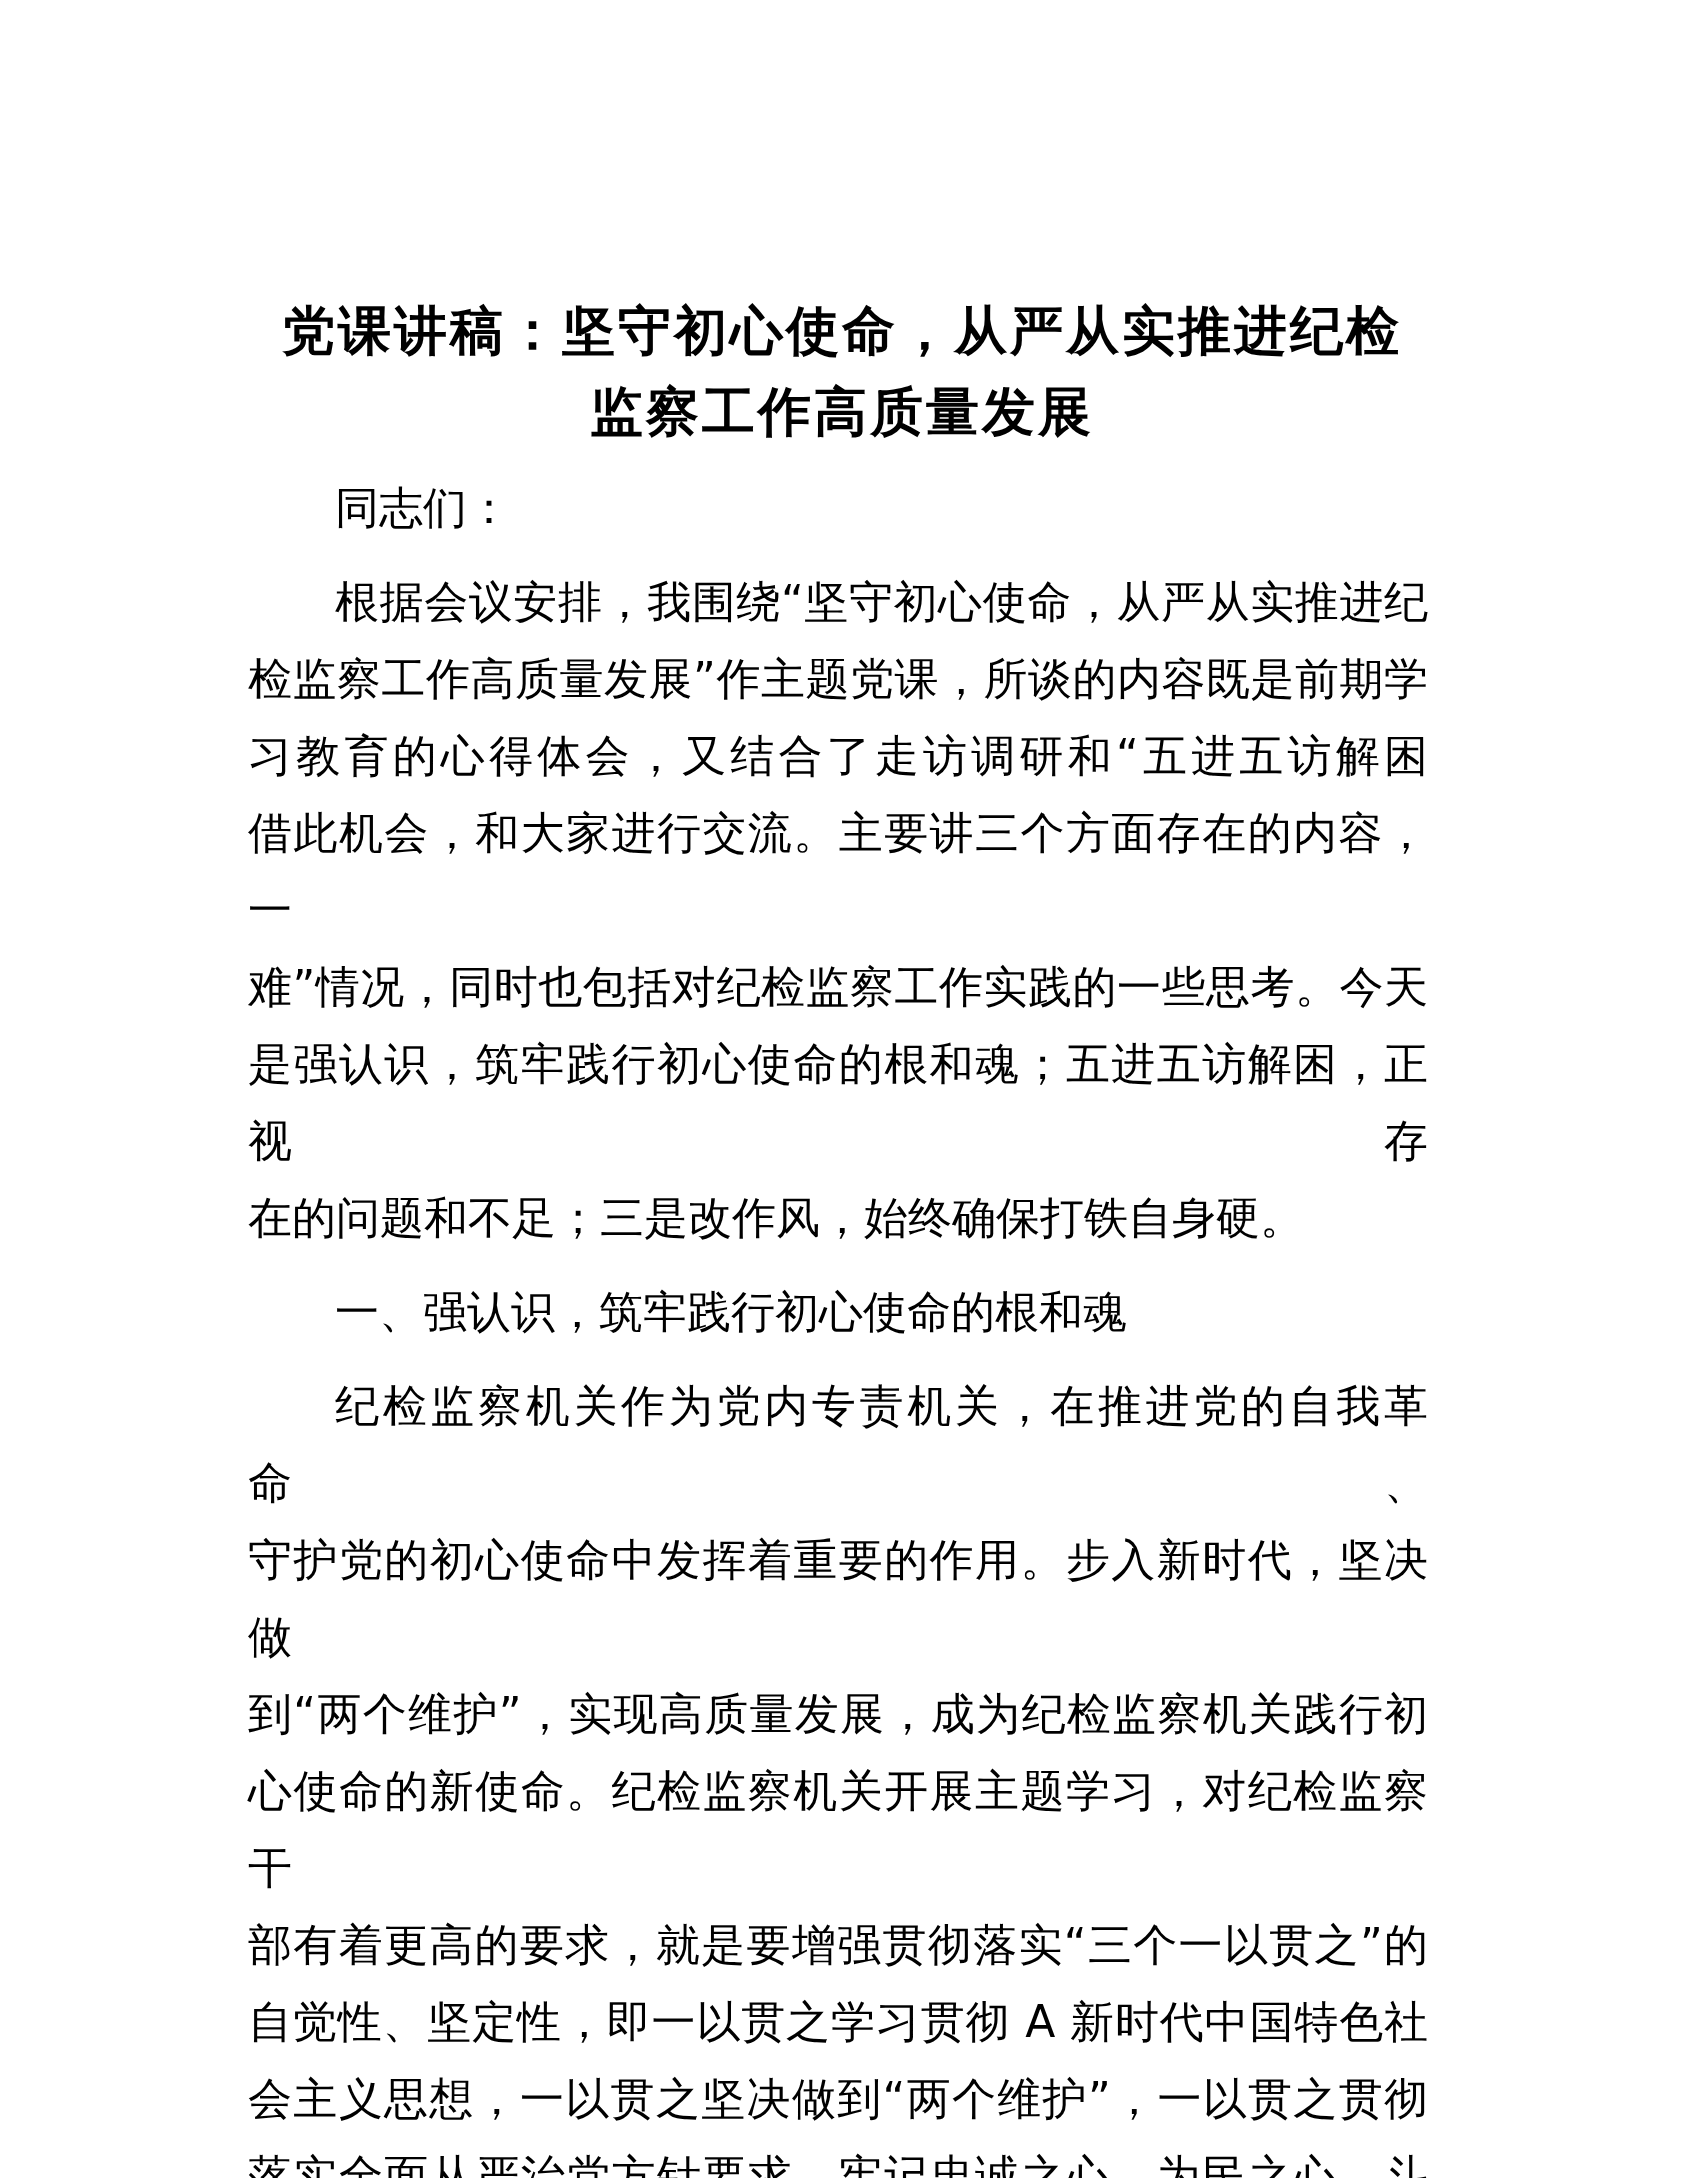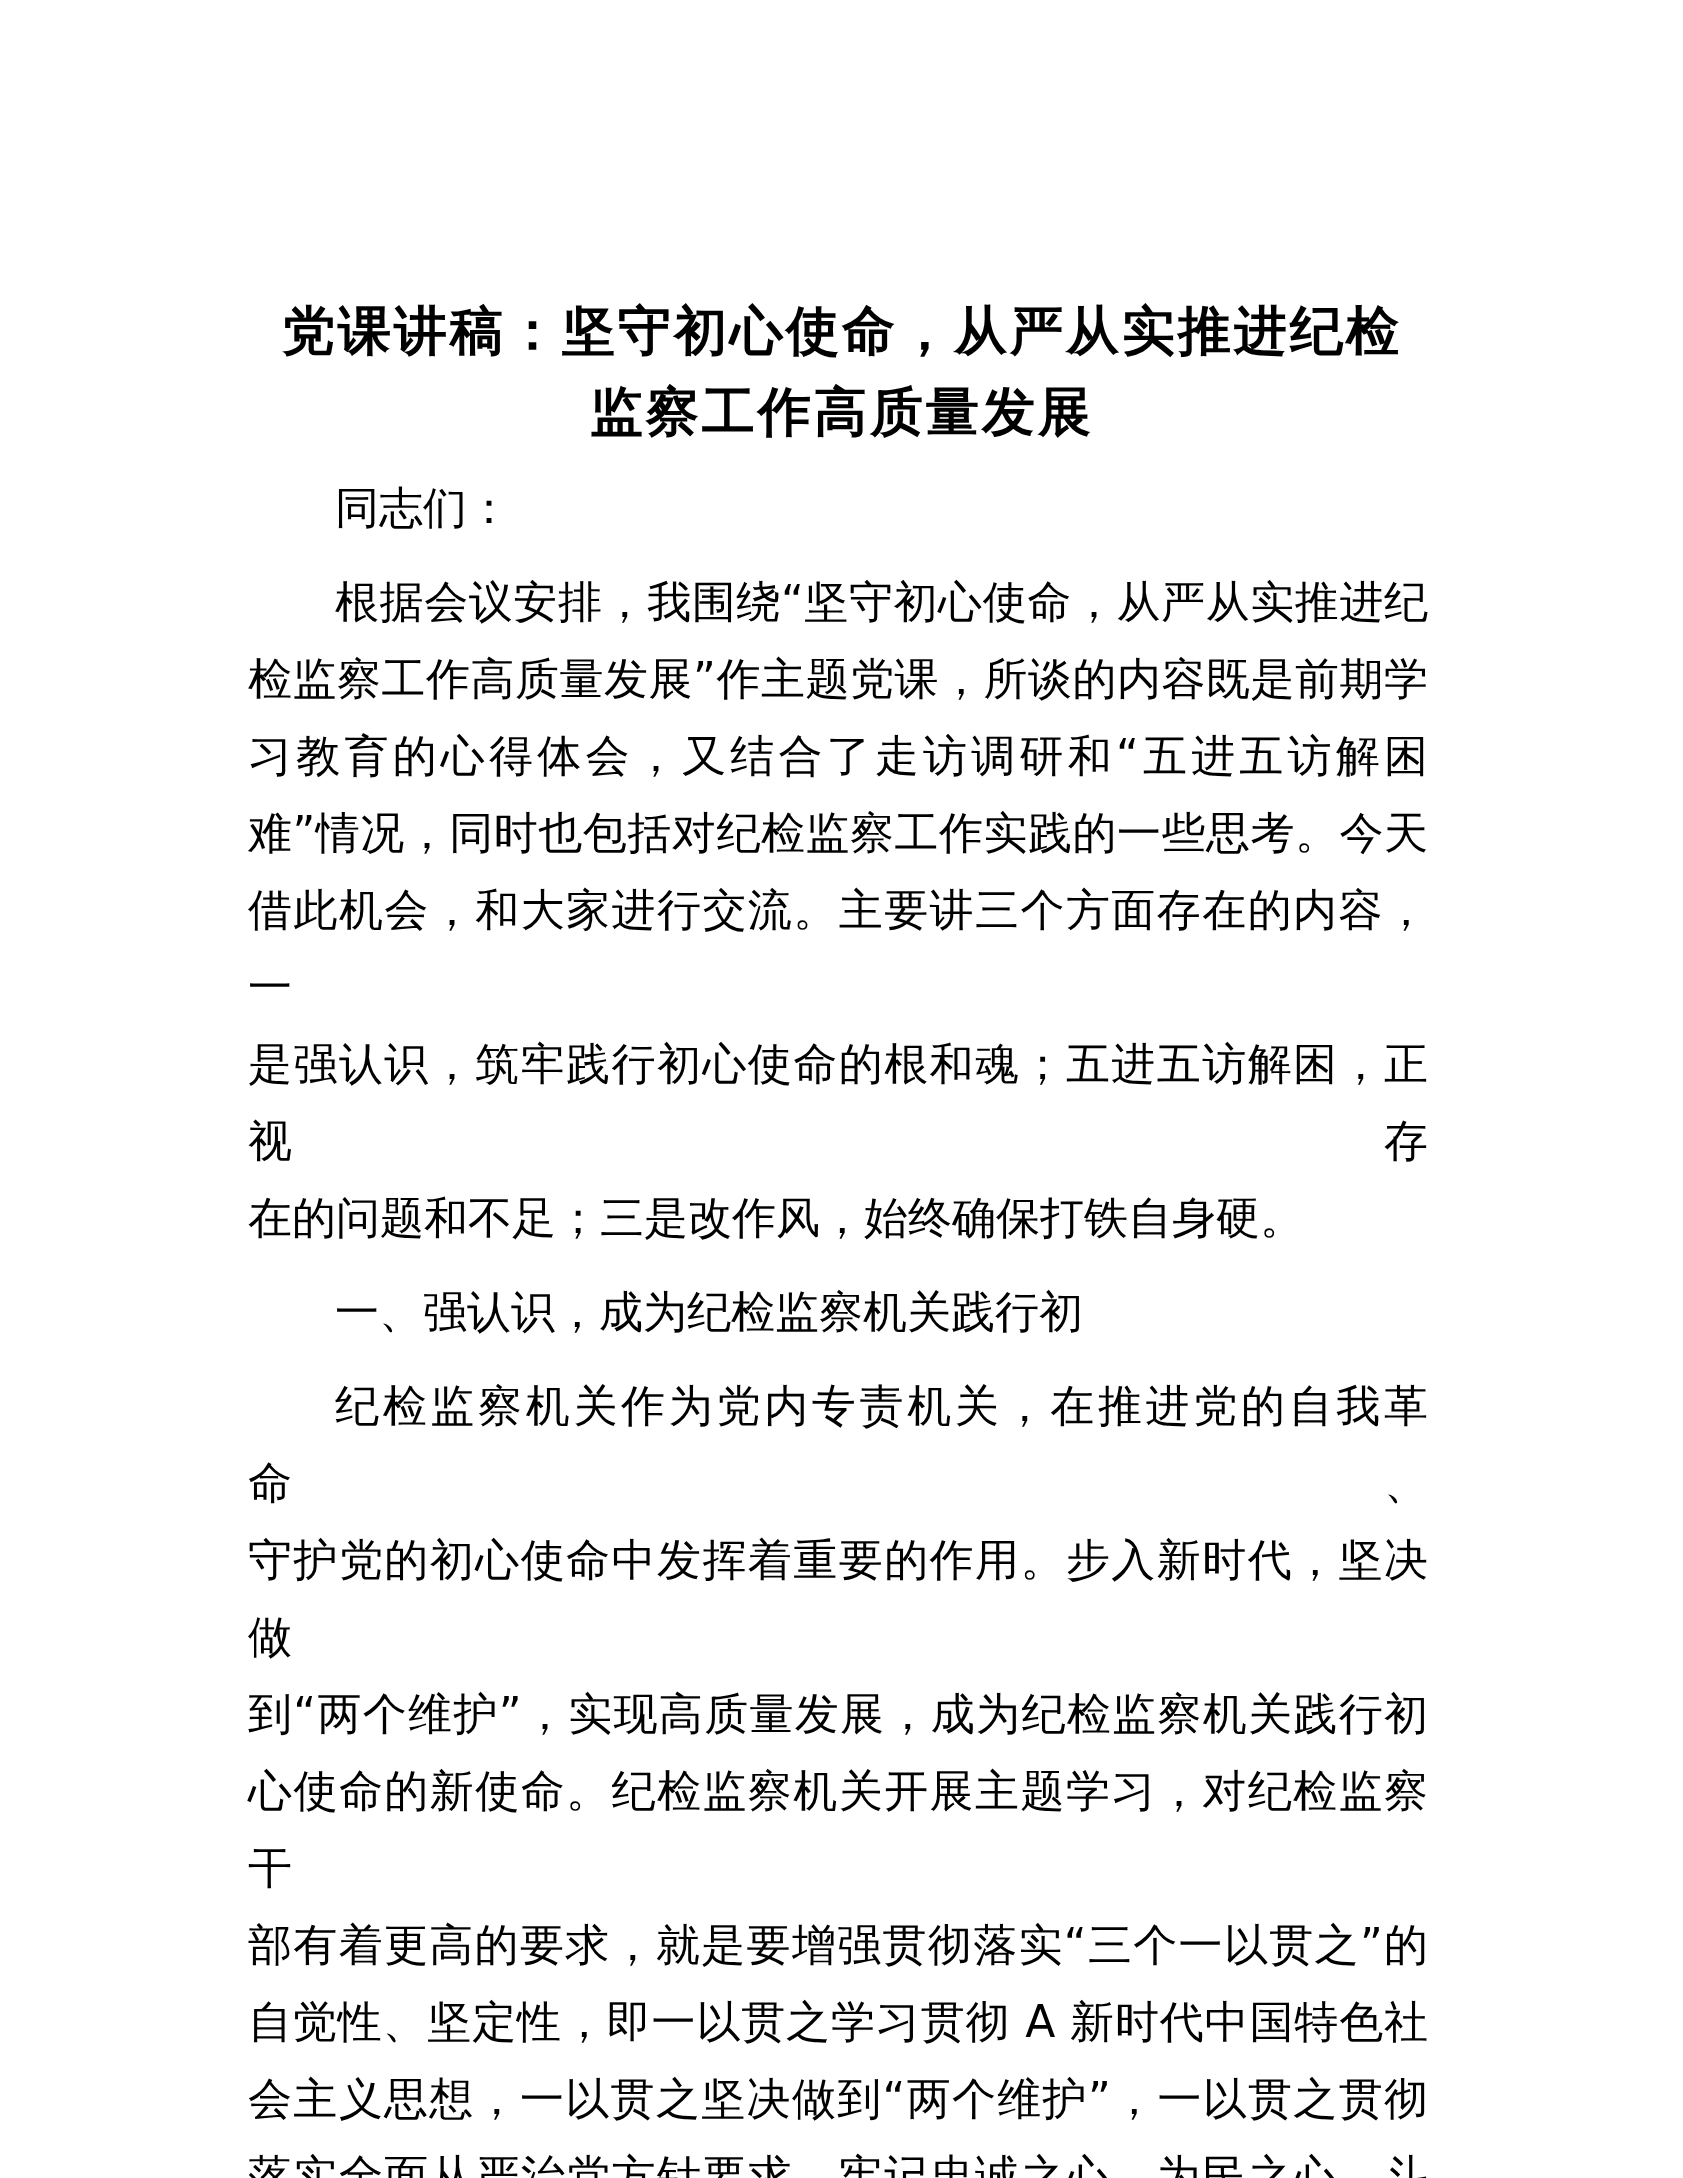--- a/index.html
+++ b/index.html
@@ -65,27 +65,27 @@
         <div class="tline">监察工作高质量发展</div>
       </h1>
     <div>
         <div class="block salutation">
           <div class="line indent">同志们：</div>
         </div>
         <div class="block paragraph">
           <div class="line indent fill">根据会议安排，我围绕“坚守初心使命，从严从实推进纪</div>
           <div class="line fill">检监察工作高质量发展”作主题党课，所谈的内容既是前期学</div>
           <div class="line fill">习教育的心得体会，又结合了走访调研和“五进五访解困</div>
+          <div class="line fill">借此机会，和大家进行交流。主要讲三个方面存在的内容，一</div>
           <div class="line fill">难”情况，同时也包括对纪检监察工作实践的一些思考。今天</div>
-          <div class="line fill">借此机会，和大家进行交流。主要讲三个方面存在的内容，一</div>
           <div class="line fill">是强认识，筑牢践行初心使命的根和魂；五进五访解困，正视存</div>
           <div class="line">在的问题和不足；三是改作风，始终确保打铁自身硬。</div>
         </div>
         <div class="block heading">
-          <div class="line indent">一、强认识，成为纪检监察机关践行初</div>
+          <div class="line indent">一、强认识，筑牢践行初心使命的根和魂</div>
         </div>
         <div class="block paragraph">
           <div class="line indent fill">纪检监察机关作为党内专责机关，在推进党的自我革命、</div>
           <div class="line fill">守护党的初心使命中发挥着重要的作用。步入新时代，坚决做</div>
           <div class="line fill">到“两个维护”，实现高质量发展，成为纪检监察机关践行初</div>
           <div class="line fill">心使命的新使命。纪检监察机关开展主题学习，对纪检监察干</div>
           <div class="line fill">部有着更高的要求，就是要增强贯彻落实“三个一以贯之”的</div>
           <div class="line fill">自觉性、坚定性，即一以贯之学习贯彻 A 新时代中国特色社</div>
           <div class="line fill">会主义思想，一以贯之坚决做到“两个维护”，一以贯之贯彻</div>
           <div class="line fill">落实全面从严治党方针要求，牢记忠诚之心、为民之心、斗争</div>

